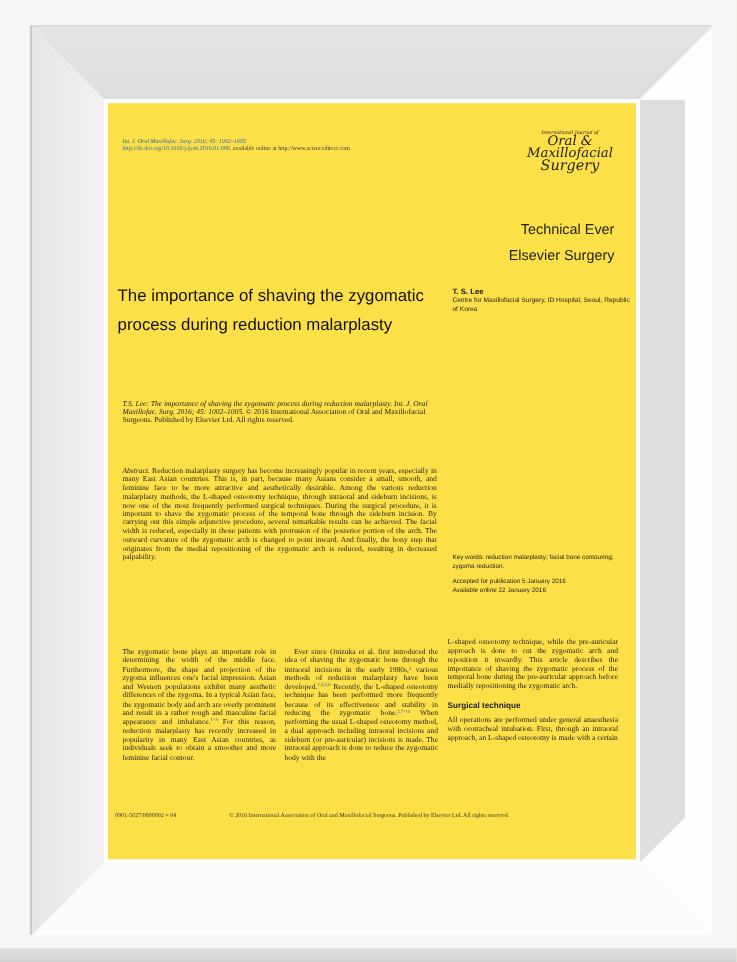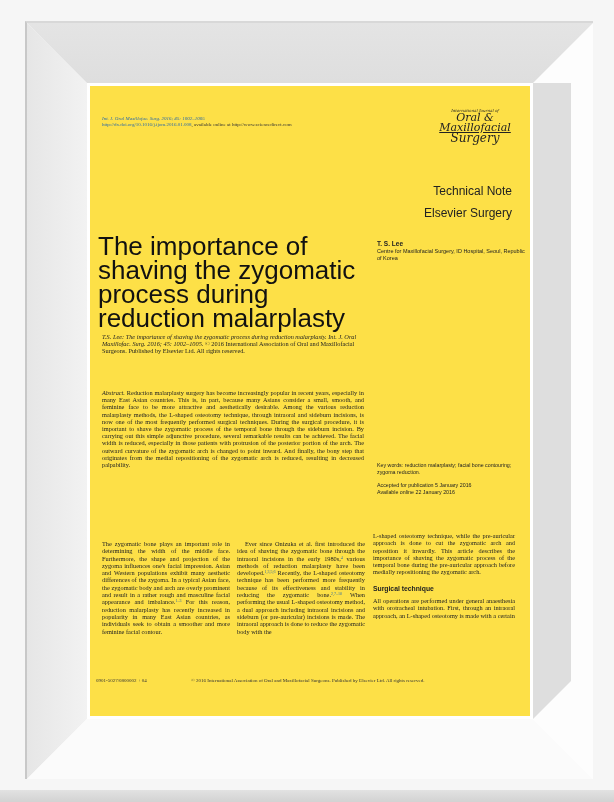--- a/index.html
+++ b/index.html
@@ -48,30 +48,30 @@
     color: #2a6aa8; font-style: italic;
   }
   .citation .doi { font-style: normal; }
   .citation .doi .plain { color: #333; }
   .journal-logo {
     position: absolute; left: 340px; top: 22px; width: 90px; text-align: center;
     font-family: "DejaVu Serif", serif; font-style: italic; color: #222;
   }
   .journal-logo .pre { font-size: 4px; line-height: 5px; }
   .journal-logo .l1 { font-size: 11px; line-height: 10px; }
-  .journal-logo .l2 { font-size: 11px; line-height: 10px; text-decoration: underline; }
+  .journal-logo .l2 { font-size: 11px; line-height: 10px; }
   .journal-logo .l3 { font-size: 12px; line-height: 10px; }
 
   .category {
     position: absolute; right: 18px; top: 94px; text-align: right;
     font-family: "Liberation Sans", sans-serif; font-size: 12px; line-height: 22px; color: #222;
   }
   .title {
     position: absolute; left: 8px; top: 148px; width: 270px;
-    font-family: "Liberation Sans", sans-serif; font-size: 26px; line-height: 24px; color: #111;
+    font-family: "Liberation Sans", sans-serif; font-size: 14px; line-height: 24px; color: #111;
   }
   .author-block {
     position: absolute; left: 287px; top: 154px; width: 150px;
     font-family: "Liberation Sans", sans-serif; color: #222;
   }
   .author-name { font-size: 6.5px; font-weight: bold; line-height: 8px; }
   .affil { font-size: 5.5px; line-height: 7px; }
 
   .cite-line {
     position: absolute; left: 12px; top: 247px; width: 260px;
@@ -130,21 +130,21 @@
   </div>
 
   <div class="journal-logo">
     <div class="pre">International Journal of</div>
     <div class="l1">Oral &amp;</div>
     <div class="l2">Maxillofacial</div>
     <div class="l3">Surgery</div>
   </div>
 
   <div class="category">
-    <div>Technical Note</div>
+    <div>Technical Ever</div>
     <div>Elsevier Surgery</div>
   </div>
 
   <div class="title">The importance of shaving the zygomatic process during reduction malarplasty</div>
 
   <div class="author-block">
     <div class="author-name">T. S. Lee</div>
     <div class="affil">Centre for Maxillofacial Surgery, ID Hospital, Seoul, Republic of Korea</div>
   </div>
 

